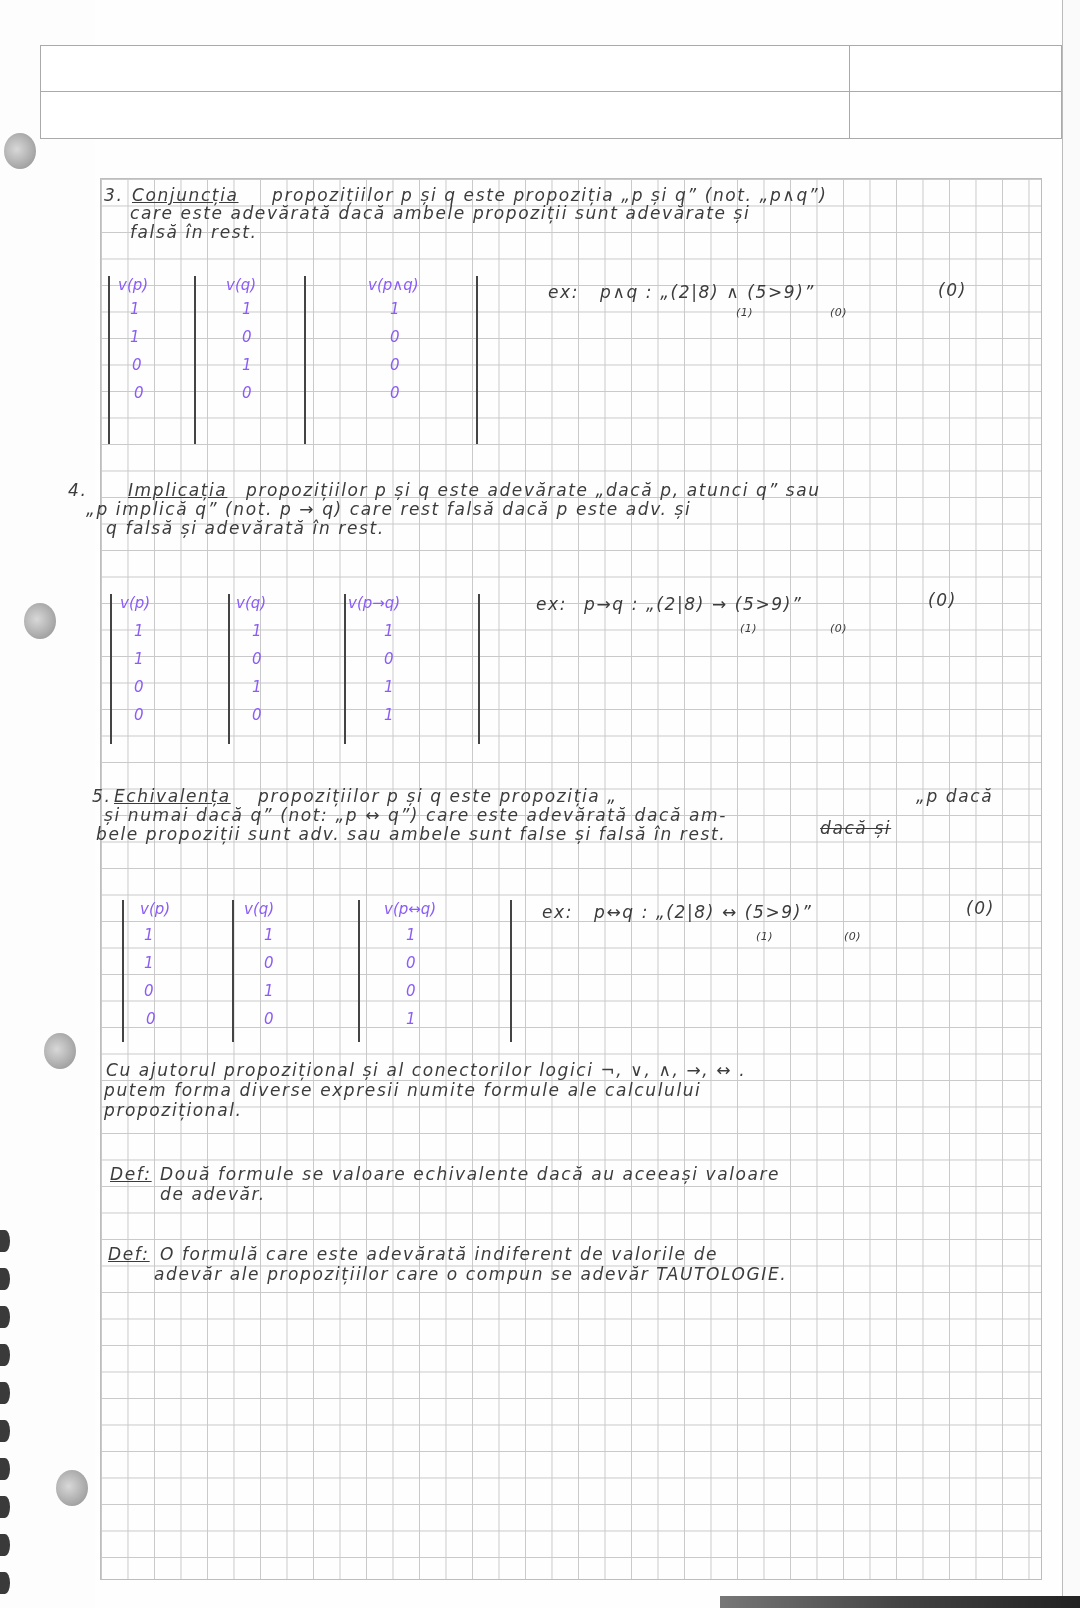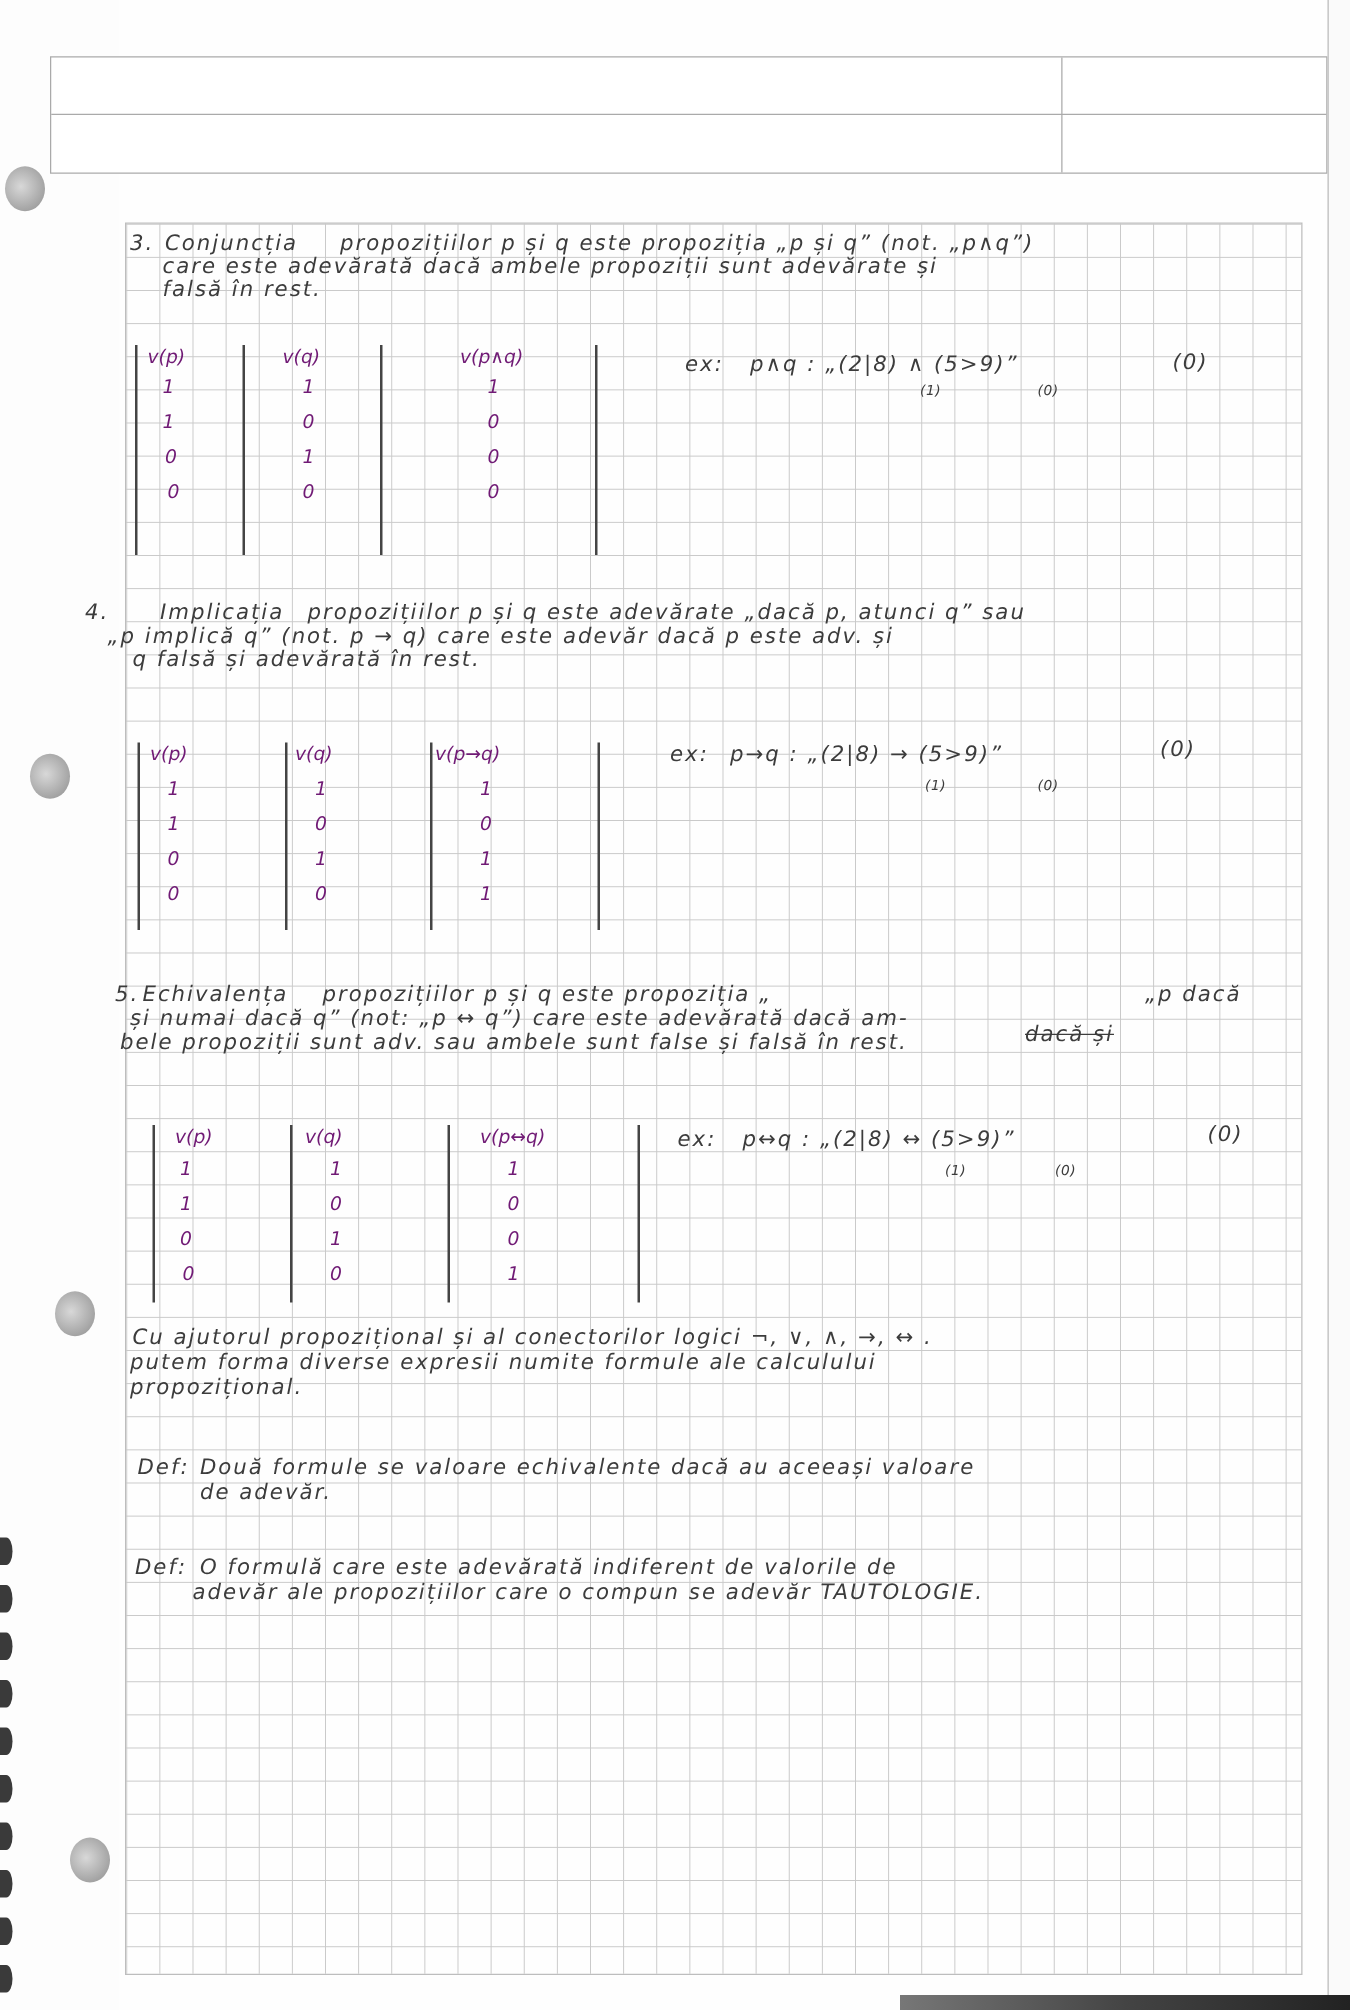--- a/index.html
+++ b/index.html
@@ -38,27 +38,27 @@
   .ring {
     position:absolute; left:0; width:10px; height:22px;
     border-radius:0 60% 60% 0; background:#3a3a3a;
   }
   .hw {
     position:absolute; font-family:"DejaVu Sans", sans-serif;
     font-size:17px; letter-spacing:1.6px; color:#3c3c3c; white-space:nowrap;
     font-style:italic;
   }
   .hw.sm { font-size:11px; letter-spacing:0.5px; }
-  .title-u { }
+  .title-u { text-decoration:underline; }
   .strike { text-decoration:line-through; }
   .tt { position:absolute; }
   .tt .vline { position:absolute; top:0; bottom:0; border-left:2px solid #444; }
   .tt .cell {
     position:absolute; font-family:"DejaVu Sans", sans-serif; font-style:italic;
-    font-size:15px; color:#701a75; white-space:nowrap;
+    font-size:15px; color:#8b5cf6; white-space:nowrap;
   }
   .bottom-strip {
     position:absolute; left:720px; top:1596px; width:360px; height:12px;
     background:linear-gradient(to right,#777,#444,#222);
   }
 </style>
 </head>
 <body>
 
 <div class="page"></div>
@@ -116,21 +116,21 @@
 </div>
 <div class="hw" style="left:548px;top:282px">ex:</div>
 <div class="hw" style="left:600px;top:282px">p∧q : „(2|8) ∧ (5&gt;9)”</div>
 <div class="hw sm" style="left:736px;top:306px">(1)</div>
 <div class="hw sm" style="left:830px;top:306px">(0)</div>
 <div class="hw" style="left:938px;top:280px">(0)</div>
 
 <div class="hw" style="left:68px;top:480px">4.</div>
 <div class="hw title-u" style="left:128px;top:480px">Implicația</div>
 <div class="hw" style="left:246px;top:480px">propozițiilor p și q este adevărate „dacă p, atunci q” sau</div>
-<div class="hw" style="left:86px;top:499px">„p implică q” (not. p → q) care este adevăr dacă p este adv. și</div>
+<div class="hw" style="left:86px;top:499px">„p implică q” (not. p → q) care rest falsă dacă p este adv. și</div>
 <div class="hw" style="left:106px;top:518px">q falsă și adevărată în rest.</div>
 
 <div class="tt" style="left:110px;top:594px;width:372px;height:150px">
   <div class="vline" style="left:0"></div>
   <div class="vline" style="left:118px"></div>
   <div class="vline" style="left:234px"></div>
   <div class="vline" style="left:368px"></div>
   <div class="cell" style="left:10px;top:0">v(p)</div>
   <div class="cell" style="left:126px;top:0">v(q)</div>
   <div class="cell" style="left:238px;top:0">v(p→q)</div>

